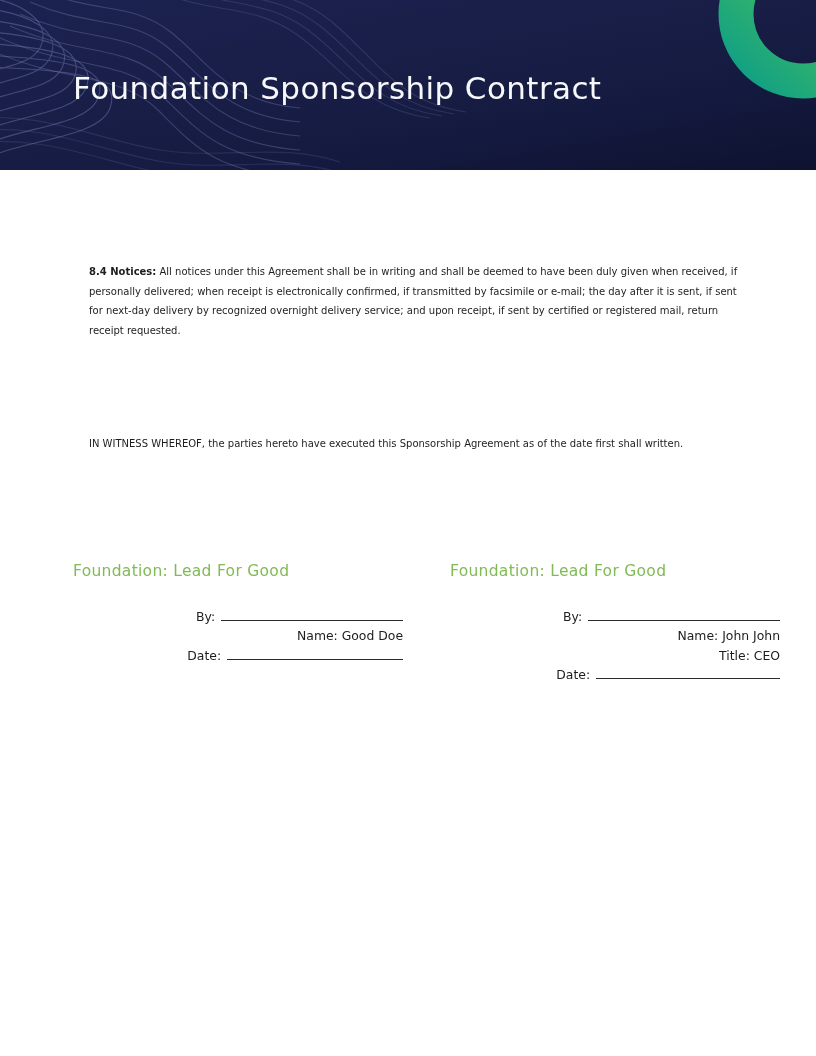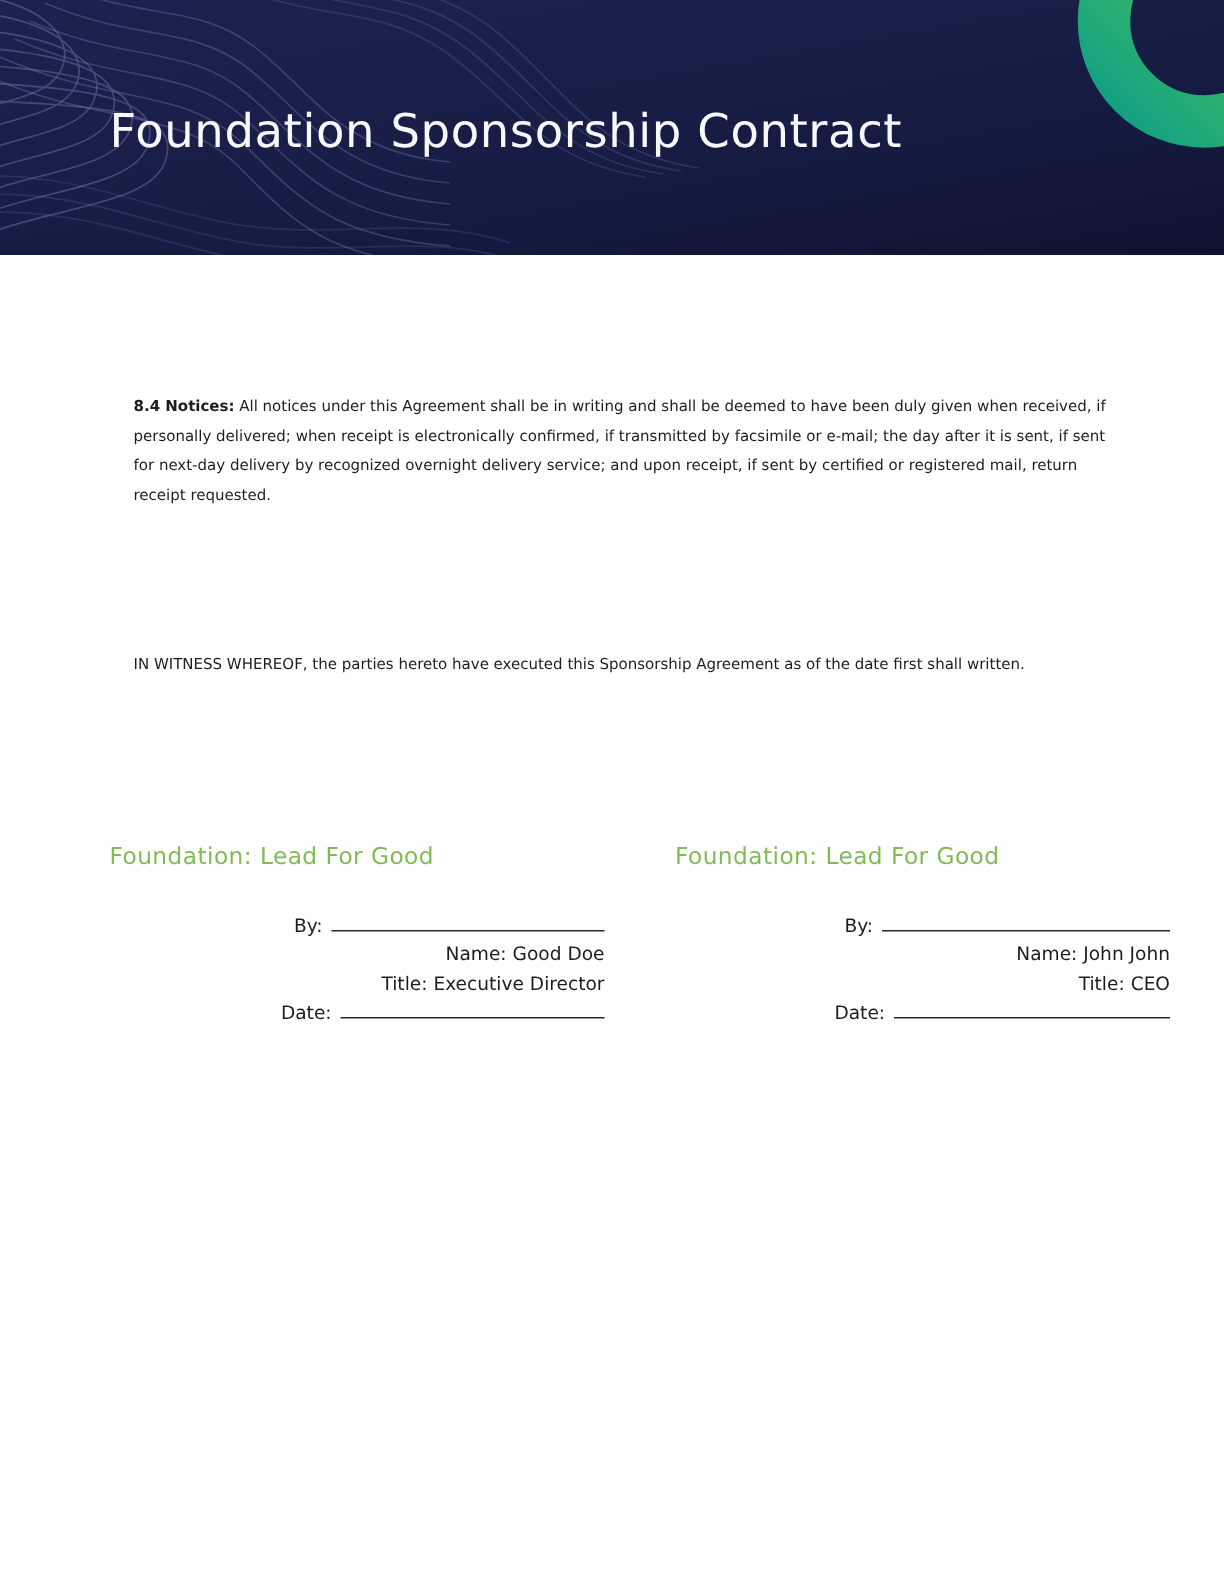--- a/index.html
+++ b/index.html
@@ -187,21 +187,20 @@
 
   <p class="para para-witness">IN WITNESS WHEREOF, the parties hereto have executed this Sponsorship Agreement as of the date first shall written.</p>
 
   <div class="sig-row">
 
     <div class="sig-block sig-block-left">
       <div class="sig-heading">Foundation: Lead For Good</div>
       <div class="sig-lines">
         <span class="sig-line"><span class="sig-label">By: </span><span class="sig-rule sig-rule-by"></span></span>
         <span class="sig-line"><span class="sig-label">Name: </span><span>Good Doe</span></span>
-        <span class="sig-line"><span class="sig-label">Title: </span><span>Executive Director</span></span>
         <span class="sig-line"><span class="sig-label">Date: </span><span class="sig-rule sig-rule-date"></span></span>
       </div>
     </div>
 
     <div class="sig-block sig-block-right">
       <div class="sig-heading">Foundation: Lead For Good</div>
       <div class="sig-lines">
         <span class="sig-line"><span class="sig-label">By: </span><span class="sig-rule sig-rule-by"></span></span>
         <span class="sig-line"><span class="sig-label">Name: </span><span>John John</span></span>
         <span class="sig-line"><span class="sig-label">Title: </span><span>CEO</span></span>

